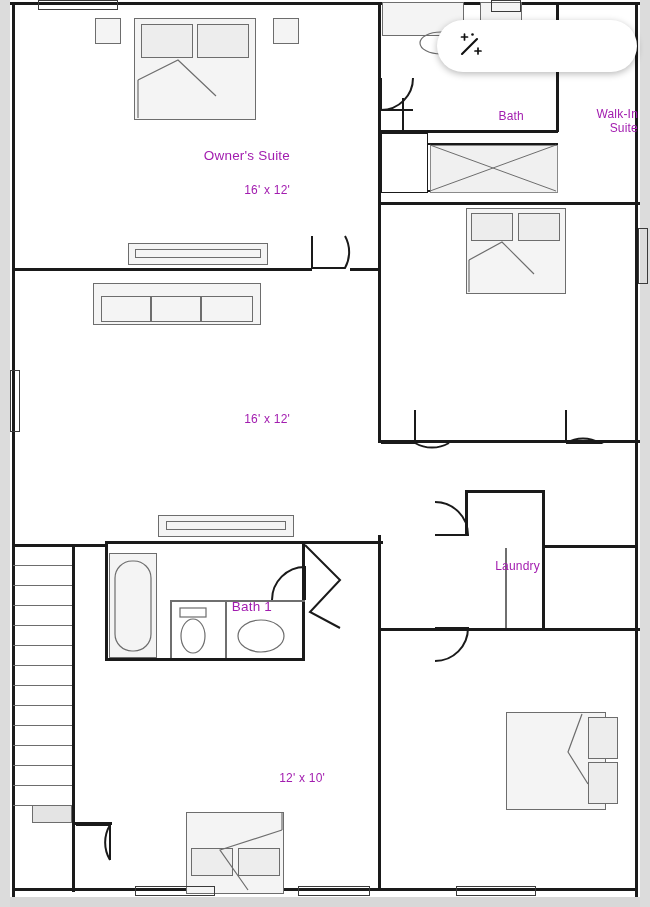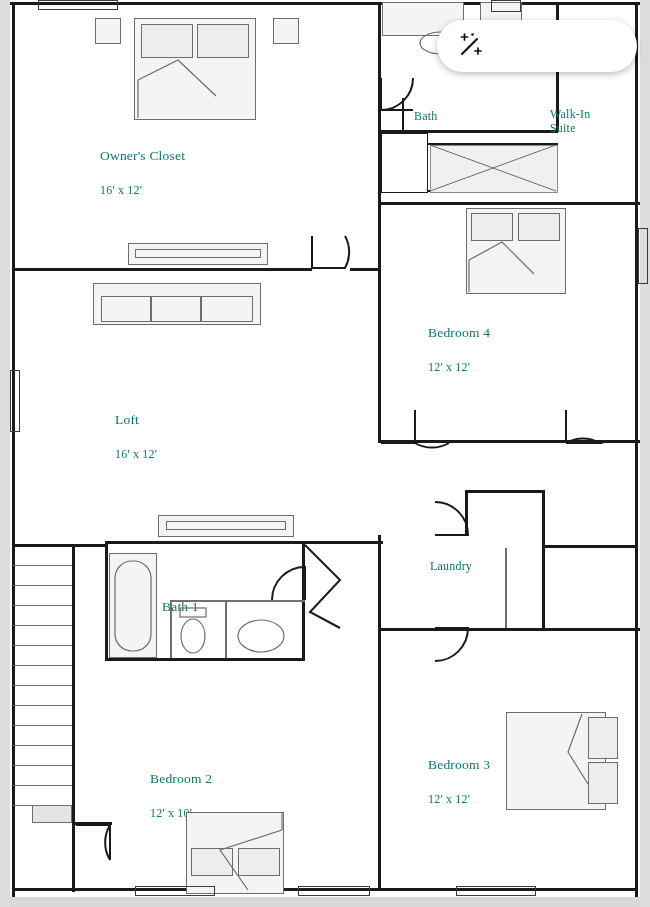--- a/index.html
+++ b/index.html
@@ -51,23 +51,23 @@
   }
   .hatch {
     position: absolute;
     background: #f0f0f0;
     border: 1px solid #8a8a8a;
   }
 
   
   .label {
     position: absolute;
-    text-align: left;
-    color: #0f766e;
-    font-family: Liberation Serif, serif;
+    text-align: right;
+    color: #a21caf;
+    font-family: Liberation Sans, sans-serif;
     line-height: 1.18;
     white-space: pre-line;
     letter-spacing: .2px;
   }
   .label .name { font-size: 13.5px; display: block; }
   .label .dims { font-size: 12px; display: block; }
   .label.small .name { font-size: 12px; }
 
   
   .fur {
@@ -228,21 +228,21 @@
     <svg class="diag" style="left:124px;top:18px;width:124px;height:104px;">
       <polyline points="4,62 44,42 82,78" fill="none" stroke="#6d6d6d" stroke-width="1.2"></polyline>
       <line x1="4" y1="62" x2="4" y2="100" stroke="#6d6d6d" stroke-width="1.2"></line>
     </svg>
     <div class="fur" style="left:85px;top:18px;width:26px;height:26px;"></div>
     <div class="fur" style="left:263px;top:18px;width:26px;height:26px;"></div>
 
     <div class="fur none" style="left:28px;top:0px;width:80px;height:10px;border-color:#3a3a3a;"></div>
 
     <div class="label" style="left:90px;top:129px;width:190px;">
-      <span class="name">Owner's Closet</span>
+      <span class="name">Owner's Suite</span>
       <span class="dims">16' x 12'</span>
     </div>
 
     <div class="fur" style="left:118px;top:243px;width:140px;height:22px;"></div>
     <div class="fur none" style="left:125px;top:249px;width:126px;height:9px;"></div>
 
     <div class="label small" style="left:404px;top:90px;width:110px;">
       <span class="name">Bath</span>
     </div>
 
@@ -265,33 +265,28 @@
     </div>
     <div class="fur none" style="left:481px;top:0px;width:30px;height:12px;border-color:#3a3a3a;"></div>
 
     <div class="fur" style="left:456px;top:208px;width:100px;height:86px;"></div>
     <div class="fur lite" style="left:461px;top:213px;width:42px;height:28px;"></div>
     <div class="fur lite" style="left:508px;top:213px;width:42px;height:28px;"></div>
     <svg class="diag" style="left:456px;top:208px;width:102px;height:88px;">
       <polyline points="3,52 36,34 68,66" fill="none" stroke="#6d6d6d" stroke-width="1.2"></polyline>
       <line x1="3" y1="52" x2="3" y2="84" stroke="#6d6d6d" stroke-width="1.2"></line>
     </svg>
-    <div class="label" style="left:418px;top:306px;width:175px;">
-      <span class="name">Bedroom 4</span>
-      <span class="dims">12' x 12'</span>
-    </div>
     <div class="fur none" style="left:628px;top:228px;width:10px;height:56px;border-color:#3a3a3a;"></div>
 
     <div class="fur" style="left:83px;top:283px;width:168px;height:42px;"></div>
     <div class="fur none" style="left:91px;top:296px;width:50px;height:26px;"></div>
     <div class="fur none" style="left:141px;top:296px;width:50px;height:26px;"></div>
     <div class="fur none" style="left:191px;top:296px;width:52px;height:26px;"></div>
 
     <div class="label" style="left:105px;top:393px;width:175px;">
-      <span class="name">Loft</span>
       <span class="dims">16' x 12'</span>
     </div>
 
     <div class="fur none" style="left:0px;top:370px;width:10px;height:62px;border-color:#3a3a3a;"></div>
 
     <div class="fur" style="left:148px;top:515px;width:136px;height:22px;"></div>
     <div class="fur none" style="left:156px;top:521px;width:120px;height:9px;"></div>
 
     <div class="fur none" style="left:3px;top:547px;width:59px;height:272px;border:none;"></div>
     <div class="stair-step" style="left:3px;top:565px;width:59px;height:1px;"></div>
@@ -325,21 +320,20 @@
 
     <svg class="diag" style="left:226px;top:618px;width:50px;height:36px;">
       <ellipse cx="25" cy="18" rx="23" ry="16" fill="none" stroke="#6d6d6d" stroke-width="1.2"></ellipse>
     </svg>
 
     <div class="label small" style="left:420px;top:540px;width:110px;">
       <span class="name">Laundry</span>
     </div>
 
     <div class="label" style="left:140px;top:752px;width:175px;">
-      <span class="name">Bedroom 2</span>
       <span class="dims">12' x 10'</span>
     </div>
     <div class="fur" style="left:176px;top:812px;width:98px;height:82px;"></div>
     <div class="fur lite" style="left:181px;top:848px;width:42px;height:28px;"></div>
     <div class="fur lite" style="left:228px;top:848px;width:42px;height:28px;"></div>
     <svg class="diag" style="left:176px;top:812px;width:100px;height:84px;">
       <polyline points="62,78 34,38 96,18" fill="none" stroke="#6d6d6d" stroke-width="1.2"></polyline>
       <line x1="96" y1="18" x2="96" y2="0" stroke="#6d6d6d" stroke-width="1.2"></line>
     </svg>
 

